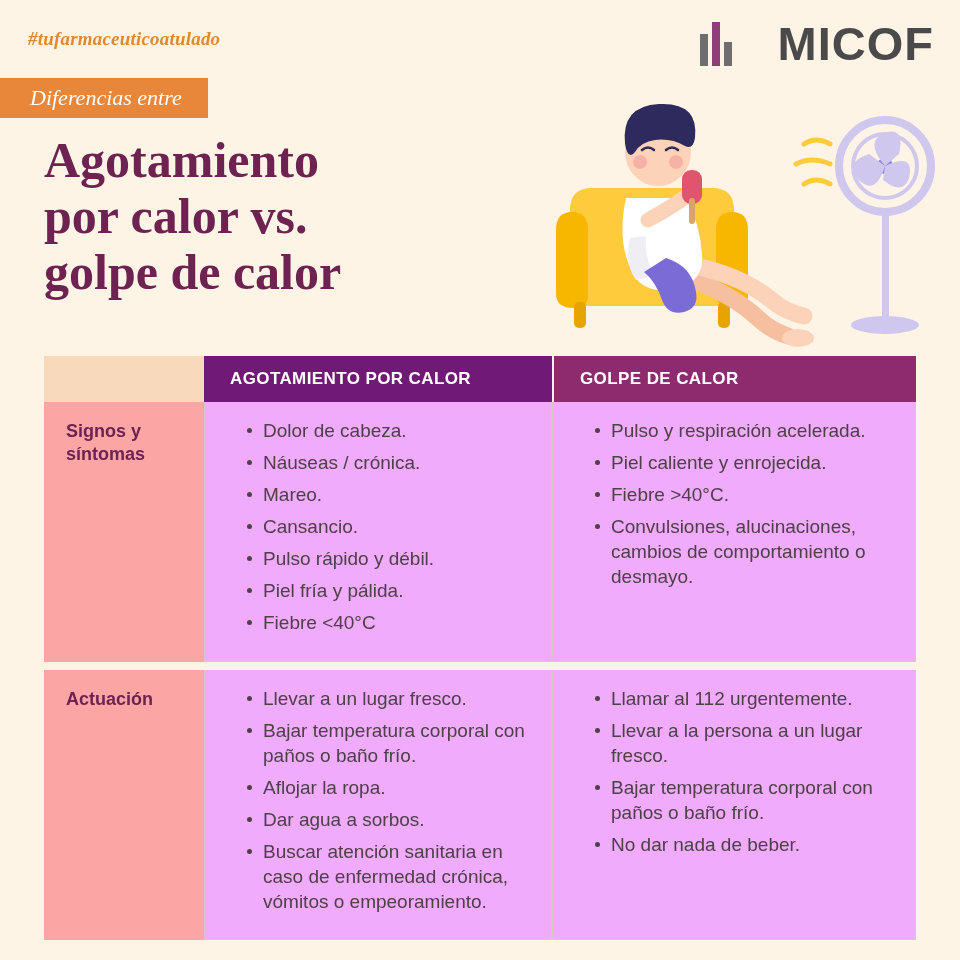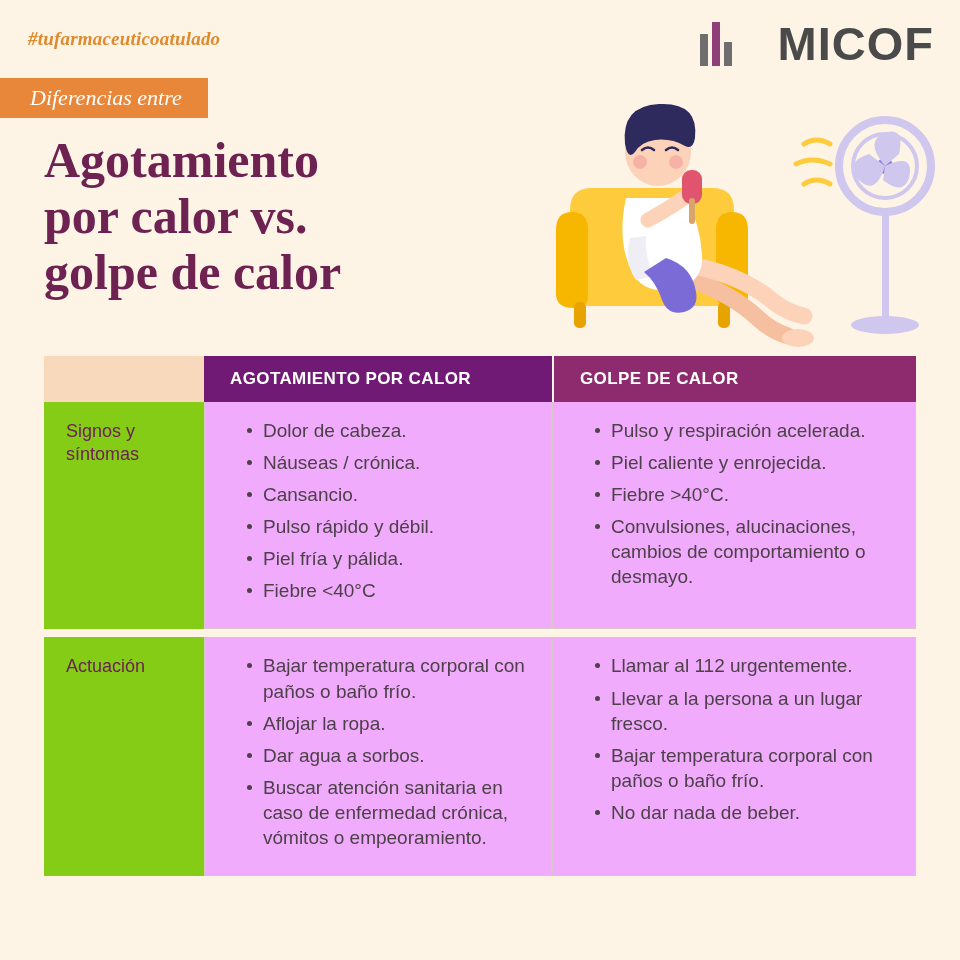--- a/index.html
+++ b/index.html
@@ -132,24 +132,24 @@
   .head-b { background: #8d2b6e; border-left: 2px solid #fdf4e6; }
   .head-empty { background: #f8d9bb; height: 46px; }
 
   .body-cell {
     box-sizing: border-box;
     padding: 16px 18px 18px 26px;
     border: 1px solid #d9c7c7;
     border-top: none;
   }
   .cell-label {
-    background: #84cc16;
+    background: #fca5a5;
     border: none;
     color: #6d2252;
-    font-weight: normal;
+    font-weight: bold;
     font-size: 18px;
     padding: 18px 10px 18px 22px;
     line-height: 1.25;
   }
   .cell-list {
     background: #f0abfc;
   }
   .cell-list ul {
     margin: 0;
     padding: 0 0 0 16px;
@@ -251,20 +251,21 @@
     <div class="col-a head-cell head-a">AGOTAMIENTO POR CALOR</div>
     <div class="col-b head-cell head-b">GOLPE DE CALOR</div>
   </div>
 
   <div class="row">
     <div class="col-label body-cell cell-label">Signos y síntomas</div>
     <div class="col-a body-cell cell-list">
       <ul>
         <li>Dolor de cabeza.</li>
         <li>Náuseas / crónica.</li>
+        <li>Mareo.</li>
         <li>Cansancio.</li>
         <li>Pulso rápido y débil.</li>
         <li>Piel fría y pálida.</li>
         <li>Fiebre &lt;40°C</li>
       </ul>
     </div>
     <div class="col-b body-cell cell-list">
       <ul>
         <li>Pulso y respiración acelerada.</li>
         <li>Piel caliente y enrojecida.</li>
@@ -273,20 +274,21 @@
       </ul>
     </div>
   </div>
 
   <div class="sec-gap"></div>
 
   <div class="row">
     <div class="col-label body-cell cell-label">Actuación</div>
     <div class="col-a body-cell cell-list">
       <ul>
+        <li>Llevar a un lugar fresco.</li>
         <li>Bajar temperatura corporal con paños o baño frío.</li>
         <li>Aflojar la ropa.</li>
         <li>Dar agua a sorbos.</li>
         <li>Buscar atención sanitaria en caso de enfermedad crónica, vómitos o empeoramiento.</li>
       </ul>
     </div>
     <div class="col-b body-cell cell-list">
       <ul>
         <li>Llamar al 112 urgentemente.</li>
         <li>Llevar a la persona a un lugar fresco.</li>

